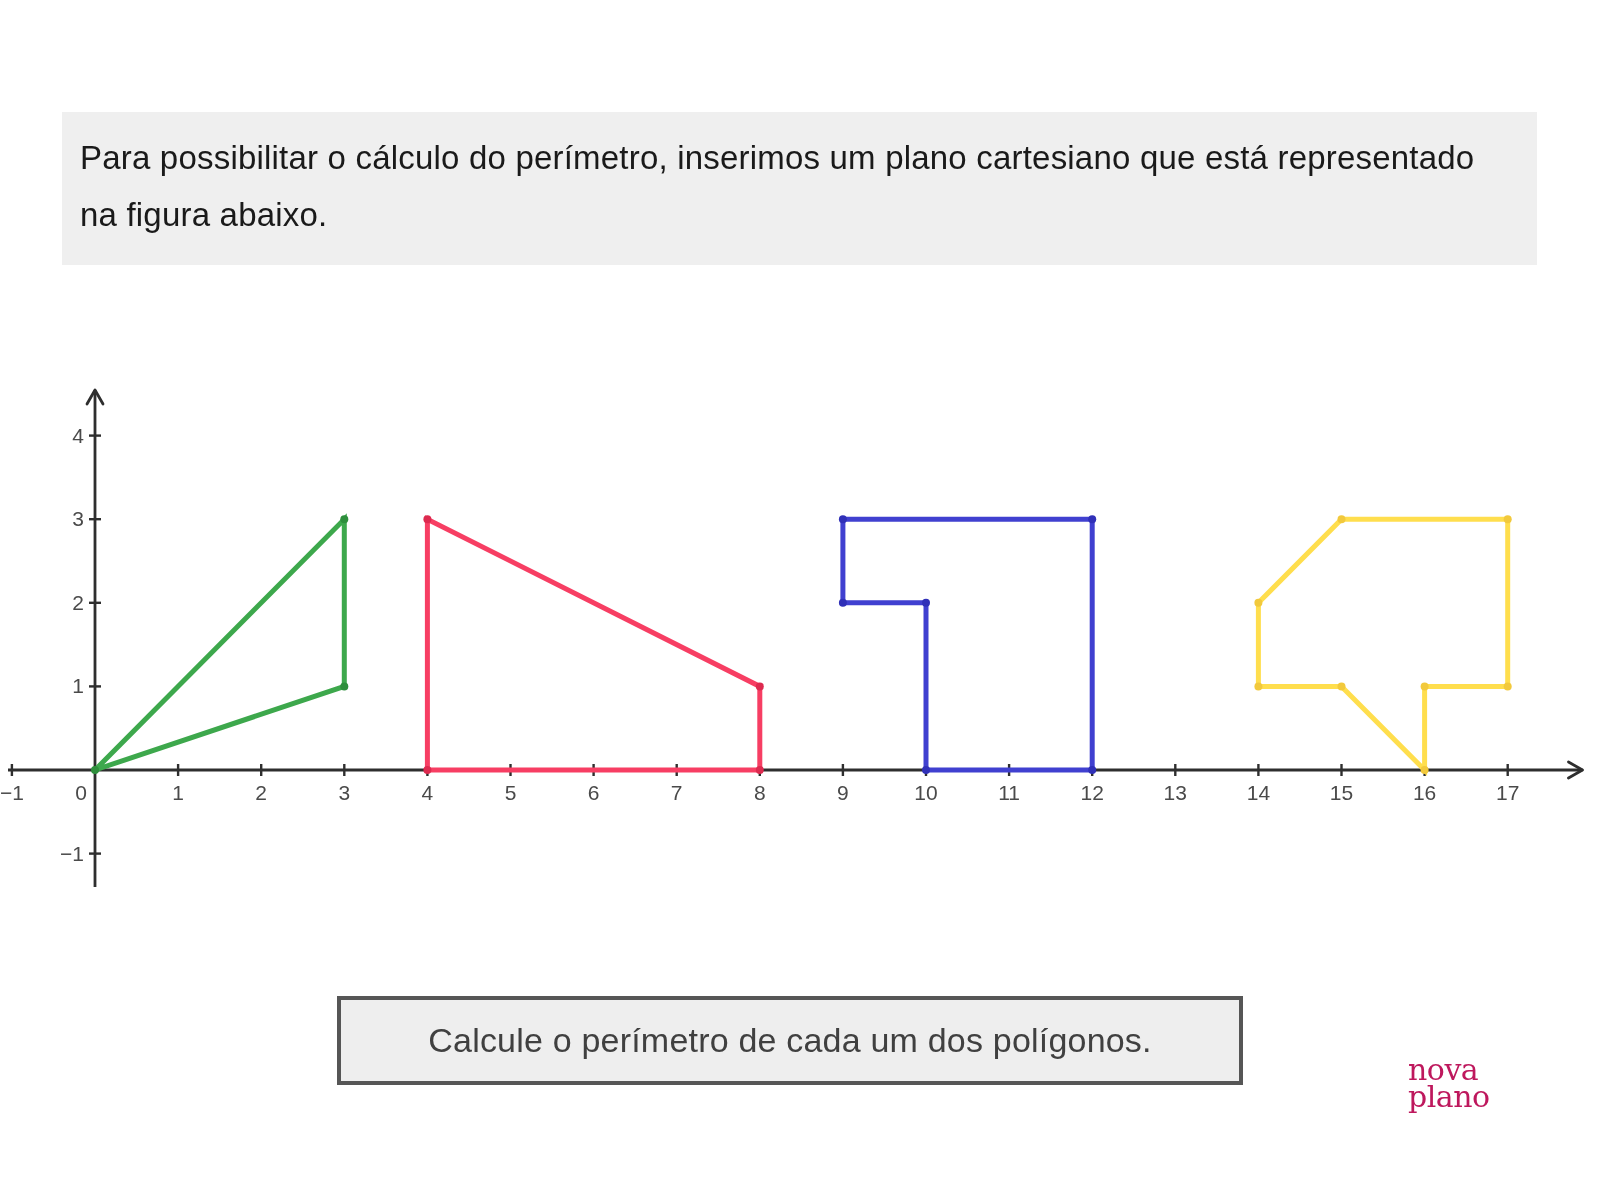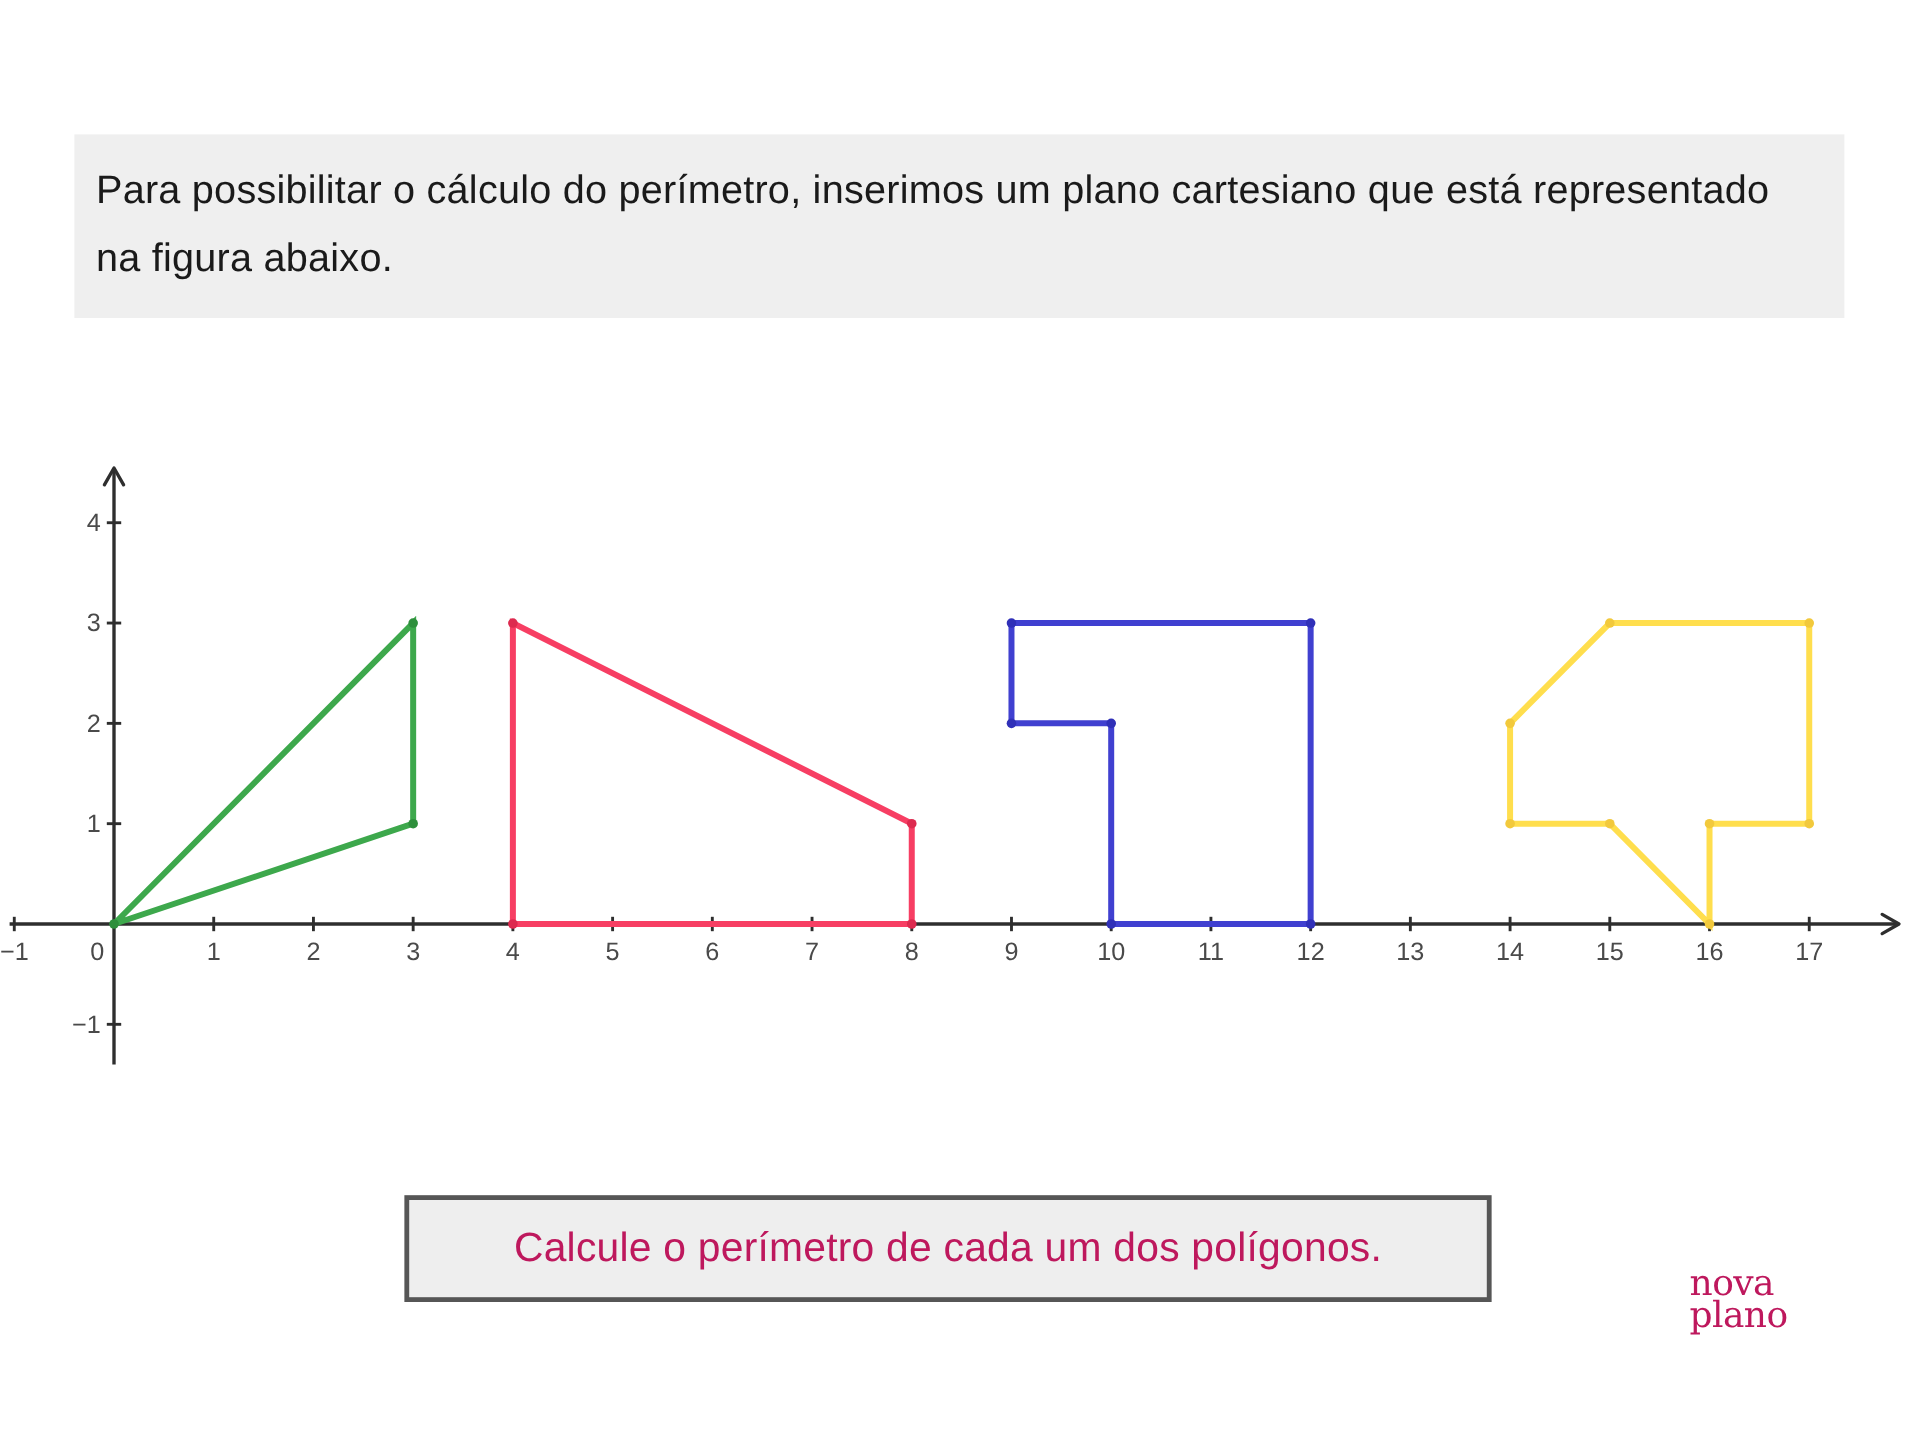--- a/index.html
+++ b/index.html
@@ -25,21 +25,21 @@
   .plane-wrap svg text{
     font-family:"Liberation Sans", sans-serif;
     font-size:21px;
   }
   .question-box{
     position:absolute;left:337px;top:996px;width:906px;height:89px;
     background:#eeeeee;border:4px solid #565656;box-sizing:border-box;
     display:flex;align-items:center;justify-content:center;
   }
   .question-box p{
-    margin:0;font-size:34px;color:#be185d;letter-spacing:0.2px;
+    margin:0;font-size:34px;color:#404040;letter-spacing:0.2px;
   }
   .brand-logo{
     position:absolute;left:1408px;top:1056px;
     font-family:"DejaVu Serif", serif;font-weight:normal;
     font-size:30px;line-height:27px;color:#be185d;
     letter-spacing:-0.5px;
   }
   .brand-logo div{white-space:nowrap;}
 </style>
 </head>

